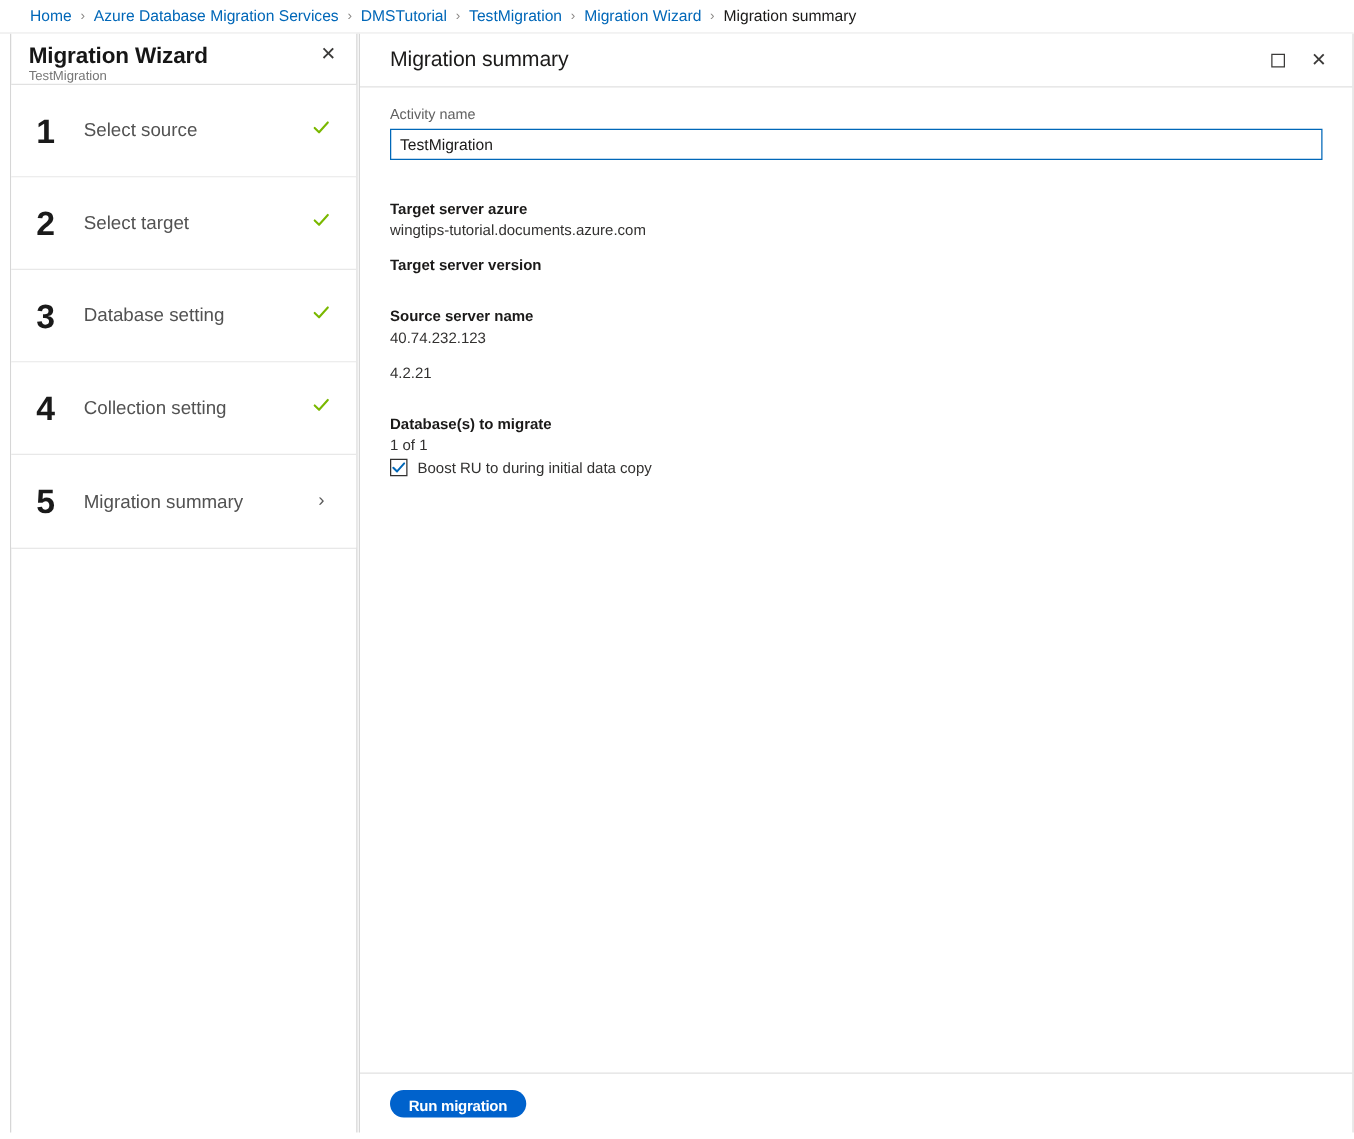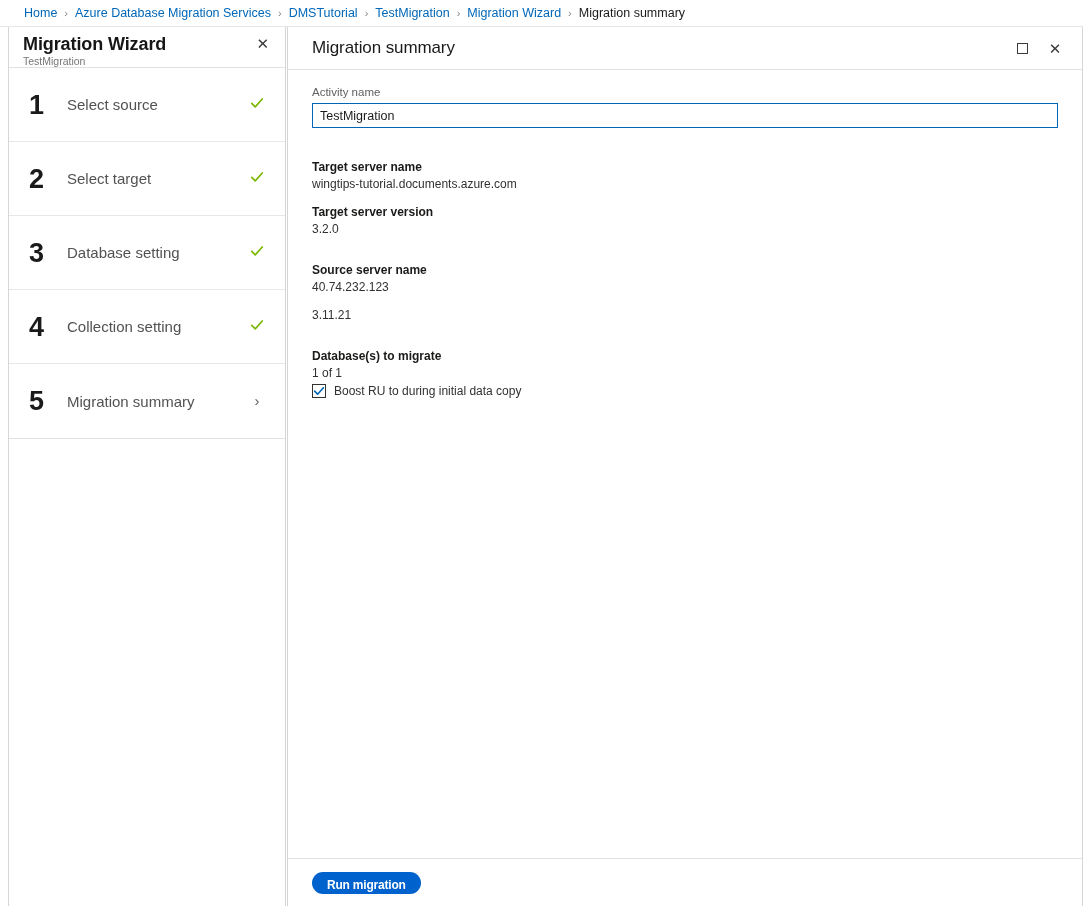--- a/index.html
+++ b/index.html
@@ -362,36 +362,35 @@
     </div>
 
     <div class="content-body">
 
       <div class="field-label">Activity name</div>
       <input class="text-input" type="text" value="TestMigration" style="">
 
       <div class="summary-block">
 
         <div class="sum-group">
-          <div class="sum-key">Target server name</div>
+          <div class="sum-key">Target server azure</div>
           <div class="sum-val">wingtips-tutorial.documents.azure.com</div>
         </div>
 
         <div class="sum-group">
           <div class="sum-key">Target server version</div>
-          <div class="sum-val">3.2.0</div>
         </div>
 
         <div class="sum-group spaced">
           <div class="sum-key">Source server name</div>
           <div class="sum-val">40.74.232.123</div>
         </div>
 
         <div class="sum-group">
-          <div class="sum-val">3.11.21</div>
+          <div class="sum-val">4.2.21</div>
         </div>
 
         <div class="sum-group spaced">
           <div class="sum-key">Database(s) to migrate</div>
           <div class="sum-val">1 of 1</div>
           <div class="cb-row">
             <span class="cb-box">
               <svg width="12" height="12" viewBox="0 0 16 16">
                 <path d="M2.2 8.2 L6.2 12.2 L13.8 3.6" fill="none" stroke="#0067b8" stroke-width="2.1" stroke-linecap="round" stroke-linejoin="round"></path>
               </svg>

